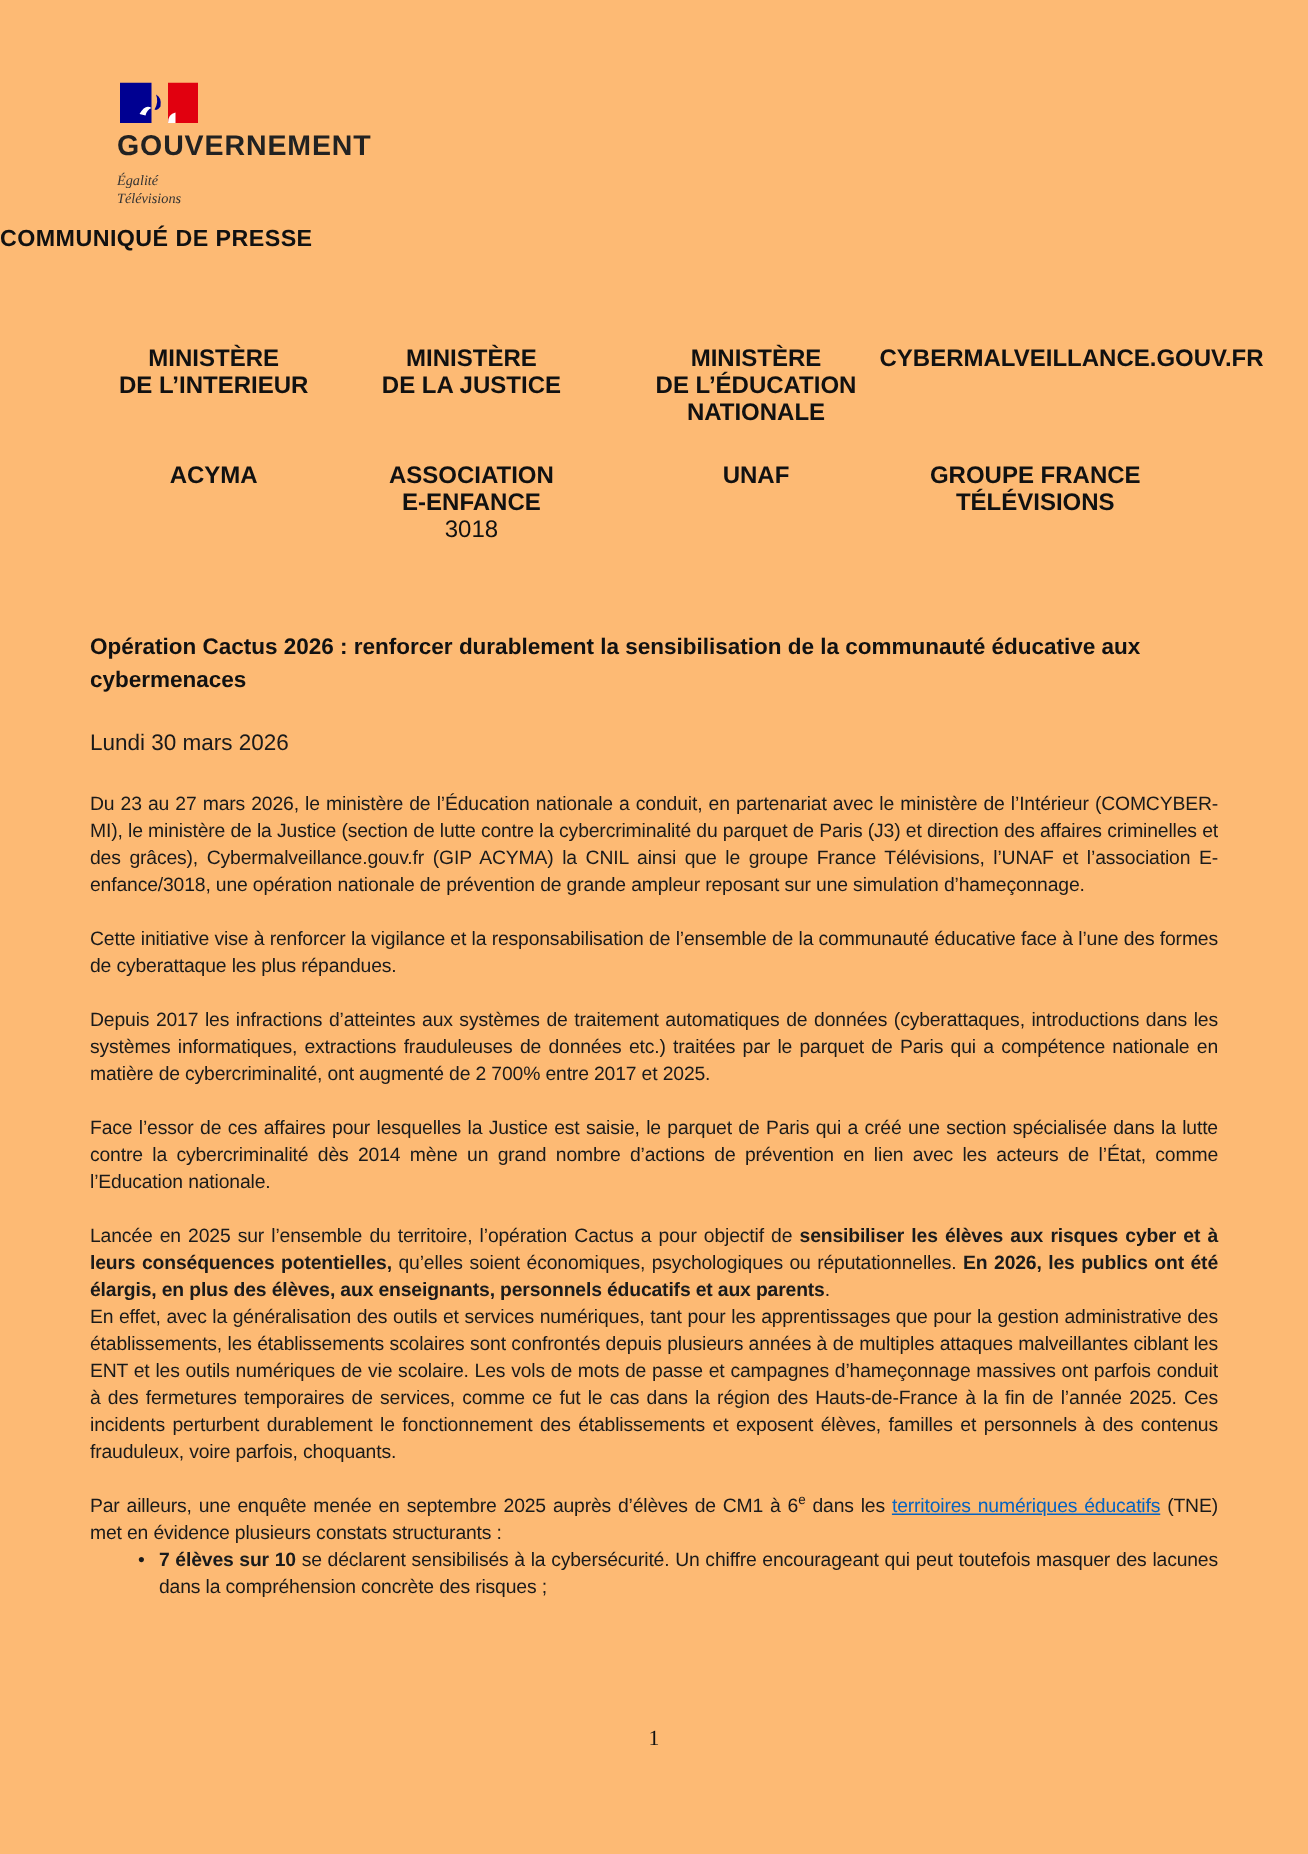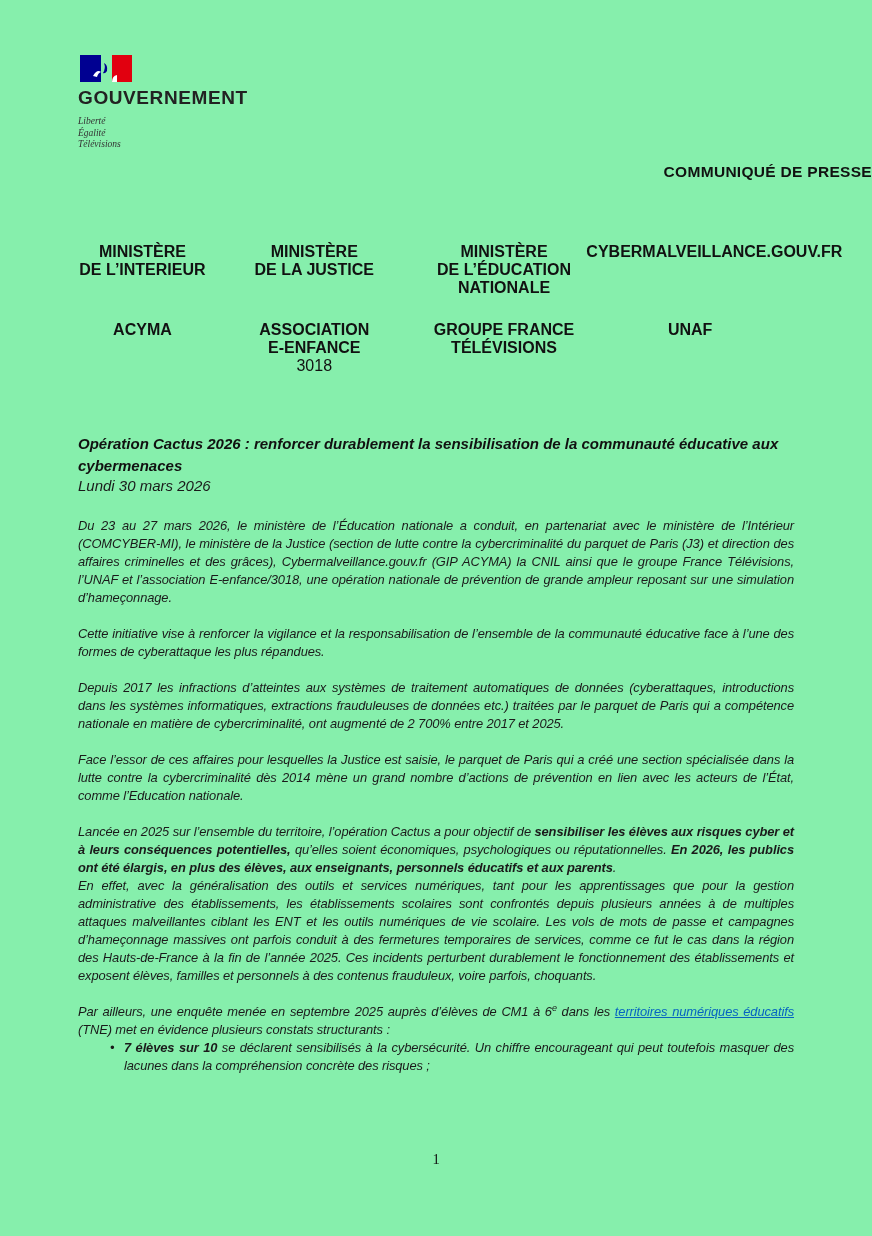--- a/index.html
+++ b/index.html
@@ -1,64 +1,64 @@
 <!DOCTYPE html>
 <html lang="fr" style="--link-color: #0563C1;"><head>
 <meta charset="utf-8">
 <style>
   html,body { margin:0; padding:0; background:#ffffff; }
   .page {
     position:relative;
     width:872px; height:1236px;
     margin:0 auto;
-    background:#86efac;
+    background:#fdba74;
     font-family:"Liberation Sans", sans-serif;
     color:#1a1a1a;
     overflow:hidden;
   }
-  .content { padding:0 78px;font-style:italic; }
+  .content { padding:0 60px; }
 
   
   .gov-logo { margin:55px 0 0 78px; }
   .flag { display:block; margin-left:2px; }
   .brand {
     font-size:19px; font-weight:bold; letter-spacing:0.6px;
     color:#222; margin-top:5px;
   }
   .motto {
     margin-top:7px;
     font-family:"Liberation Serif", serif;
     font-style:italic; font-size:9.5px; line-height:11.5px;
     color:#333;
   }
 
   
   .doc-kicker {
-    text-align:right; font-size:15.5px; font-weight:600;
+    text-align:left; font-size:15.5px; font-weight:600;
     letter-spacing:0.3px; margin-top:12px; color:#111;
   }
 
   
   .org-grid {
     display:grid;
     grid-template-columns:18% 30% 23% 29%;
     width:716px; margin:0 auto;
     text-align:center;
   }
   .org-grid.row1 { margin-top:62px; }
   .org-grid.row2 { margin-top:24px; }
   .org-line { font-size:16px; line-height:18px; font-weight:bold; color:#111; }
   .org-line.regular { font-weight:normal;text-align:center; }
 
   
   .doc-title {
     font-size:15px; font-weight:bold; line-height:22px;
     margin-top:58px; color:#111;
   }
-  .doc-date { font-size:15px; color:#1a1a1a; }
+  .doc-date { font-size:15px; margin-top:22px; color:#1a1a1a; }
   main { display:block; margin-top:23px; }
   .doc-p, .doc-heading, .bullet {
     font-size:12.9px; line-height:18px; letter-spacing:-0.1px;
     text-align:justify; margin:0 0 18px 0; color:#1a1a1a;
   }
   .doc-heading { font-weight:bold; text-align:left; }
   .tight { margin-bottom:0; }
   .b { font-weight:bold; }
   sup { font-size:9px; line-height:0; }
   .doc-link { color:var(--link-color,#0563C1); text-decoration:underline; cursor:pointer; }
@@ -82,21 +82,20 @@
   <div class="gov-logo">
     <svg class="flag" width="54" height="27" viewBox="0 0 54 27">
       <rect id="flag-blue" x="0" y="0" width="21" height="27" fill="#000091"></rect>
       <rect id="flag-red" x="32" y="0" width="20" height="27" fill="#E1000F"></rect>
       <path d="M13,21 q4,-7 8,-4 q-3,1 -4,5 z" fill="#ffffff"></path>
       <path d="M24,8 q4,2 3,8 q-2,3 -4,2 q3,-5 1,-10 z" fill="#000091"></path>
       <path d="M32,27 q0,-6 5,-7 l0,7 z" fill="#ffffff"></path>
     </svg>
     <div class="brand">GOUVERNEMENT</div>
     <div class="motto">
-      <div>Liberté</div>
       <div>Égalité</div>
       <div>Télévisions</div>
     </div>
   </div>
 
   <div class="doc-kicker">COMMUNIQUÉ DE PRESSE</div>
 
   <div class="org-grid row1" id="org-row-1">
       <div>
         <div class="org-line">MINISTÈRE</div>
@@ -118,25 +117,25 @@
   <div class="org-grid row2" id="org-row-2">
       <div>
         <div class="org-line">ACYMA</div>
       </div>
       <div>
         <div class="org-line">ASSOCIATION</div>
         <div class="org-line">E-ENFANCE</div>
         <div class="org-line regular">3018</div>
       </div>
       <div>
+        <div class="org-line">UNAF</div>
+      </div>
+      <div>
         <div class="org-line">GROUPE FRANCE</div>
         <div class="org-line">TÉLÉVISIONS</div>
-      </div>
-      <div>
-        <div class="org-line">UNAF</div>
       </div>
     </div>
 
   <div class="content">
     <div class="doc-title">Opération Cactus 2026 : renforcer durablement la sensibilisation de la communauté éducative aux cybermenaces</div>
     <div class="doc-date">Lundi 30 mars 2026</div>
     <main id="body-blocks">
         <p class="doc-p"><span>Du 23 au 27 mars 2026, le ministère de l’Éducation nationale a conduit, en partenariat avec le ministère de l’Intérieur (COMCYBER-MI), le ministère de la Justice (section de lutte contre la cybercriminalité du parquet de Paris (J3) et direction des affaires criminelles et des grâces), Cybermalveillance.gouv.fr (GIP ACYMA) la CNIL ainsi que le groupe France Télévisions, l’UNAF et l’association E-enfance/3018, une opération nationale de prévention de grande ampleur reposant sur une simulation d’hameçonnage.</span></p>
         <p class="doc-p"><span>Cette initiative vise à renforcer la vigilance et la responsabilisation de l’ensemble de la communauté éducative face à l’une des formes de cyberattaque les plus répandues.</span></p>
         <p class="doc-p"><span>Depuis 2017 les infractions d’atteintes aux systèmes de traitement automatiques de données (cyberattaques, introductions dans les systèmes informatiques, extractions frauduleuses de données etc.) traitées par le parquet de Paris qui a compétence nationale en matière de cybercriminalité, ont augmenté de 2 700% entre 2017 et 2025.</span></p>

